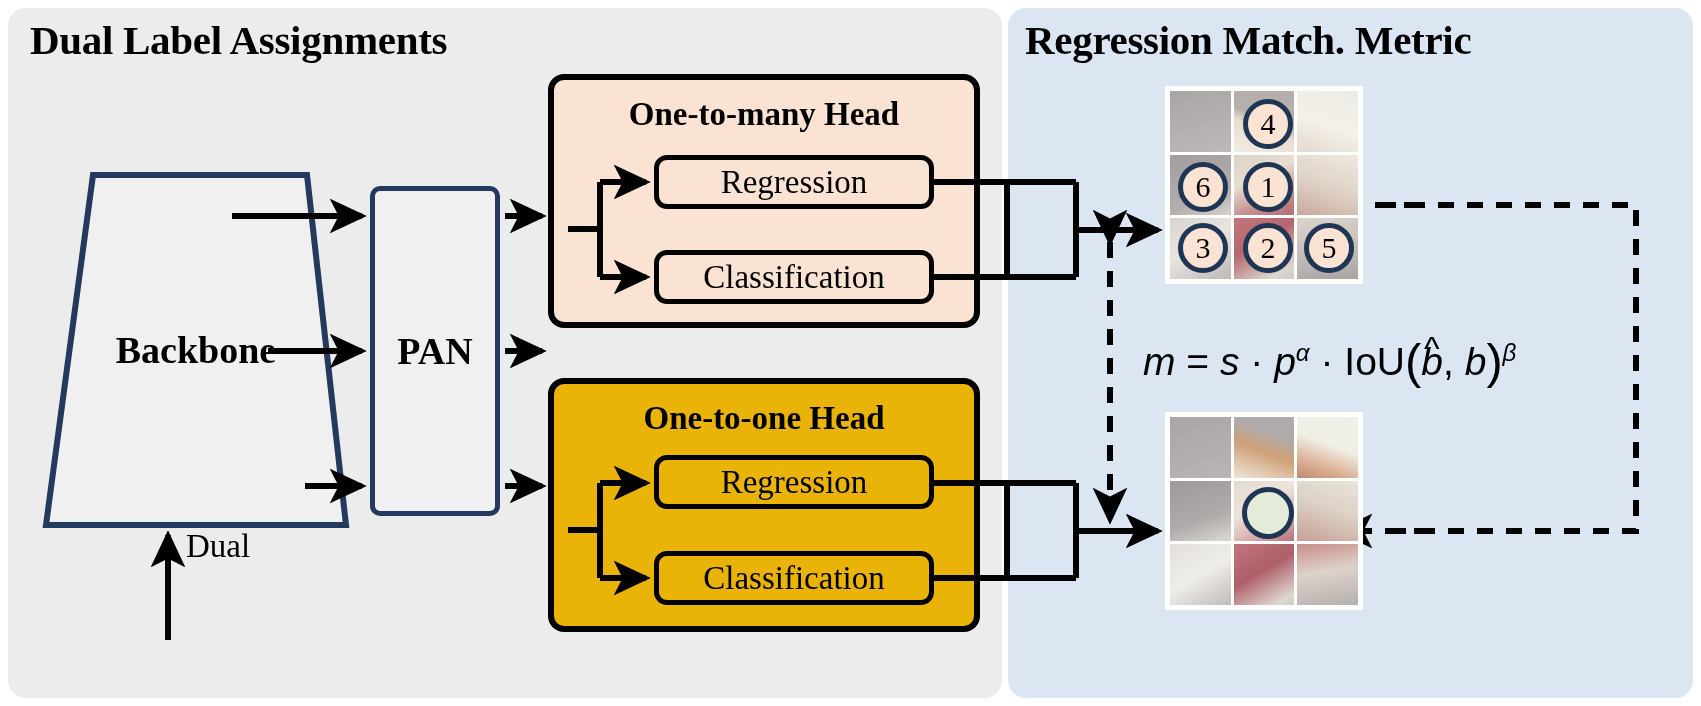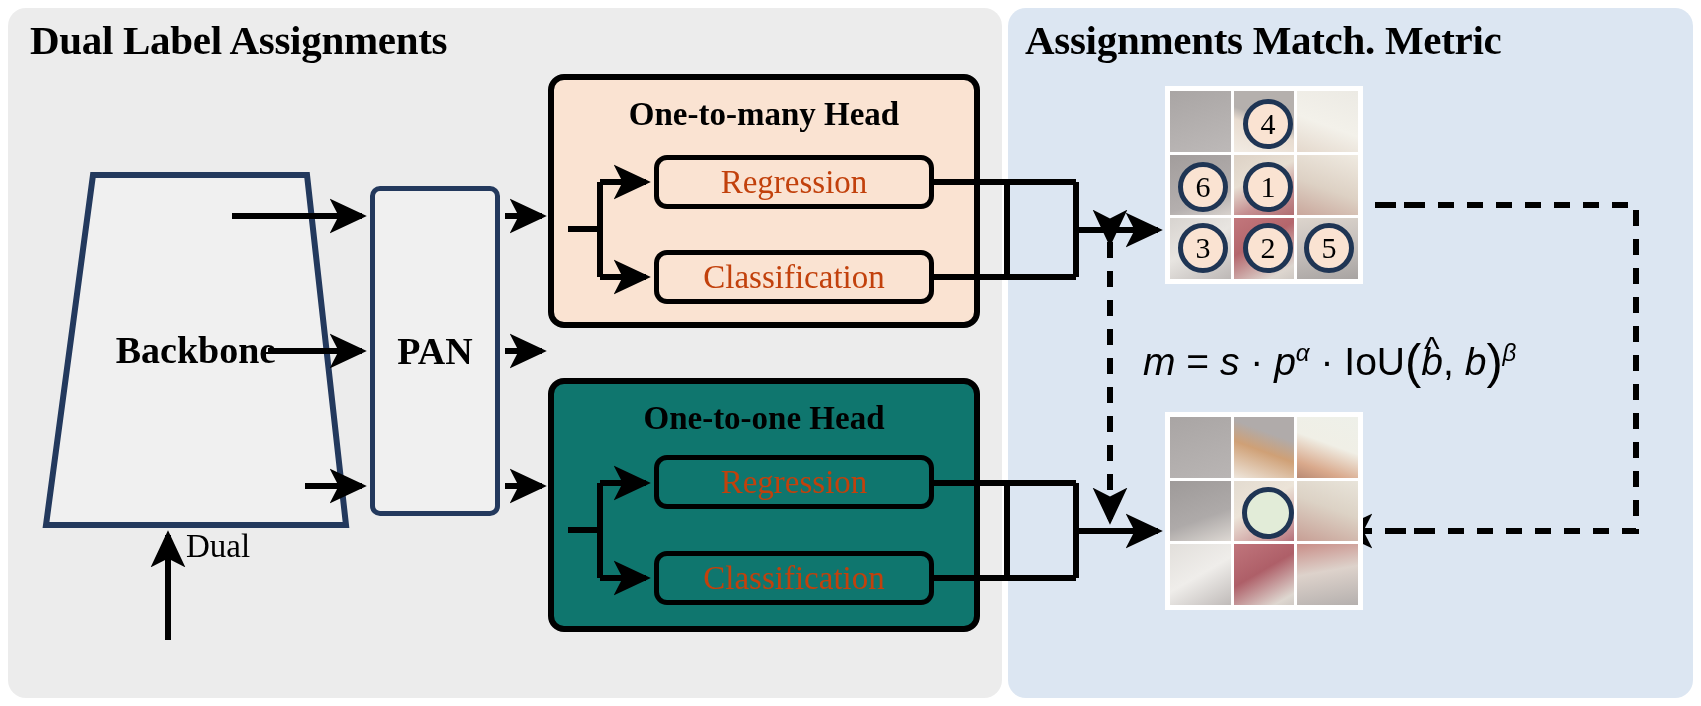--- a/index.html
+++ b/index.html
@@ -22,27 +22,27 @@
 
   
   #pan-box{position:absolute;left:370px;top:186px;width:130px;height:330px;
            background:#f0f0f0;border:5px solid #23395d;border-radius:10px;
            display:flex;align-items:center;justify-content:center;
            font-weight:bold;font-size:38px;color:#000;box-sizing:border-box;}
 
   
   .head{position:absolute;border:6px solid #000;border-radius:16px;box-sizing:border-box;}
   #head-many{left:548px;top:74px;width:432px;height:254px;background:#fae3d2;text-decoration:underline;}
-  #head-one{left:548px;top:378px;width:432px;height:254px;background:#0f766e;}
+  #head-one{left:548px;top:378px;width:432px;height:254px;background:#eab308;}
   .head-title{position:absolute;left:0;right:0;top:16px;text-align:center;
               font-weight:bold;font-size:33px;color:#000;}
 
   .sub-box{position:absolute;border:5px solid #000;border-radius:13px;box-sizing:border-box;
            display:flex;align-items:center;justify-content:center;
-           font-size:33px;color:#c2410c;background:transparent;}
+           font-size:33px;color:#000000;background:transparent;}
   #many-reg{left:654px;top:155px;width:280px;height:54px;}
   #many-cls{left:654px;top:250px;width:280px;height:54px;}
   #one-reg{left:654px;top:455px;width:280px;height:54px;}
   #one-cls{left:654px;top:551px;width:280px;height:54px;}
 
   
   .grid{position:absolute;width:198px;height:198px;background:#ffffff;
         padding:5px;box-sizing:border-box;}
   #grid-top{left:1165px;top:86px;}
   #grid-bot{left:1165px;top:412px;}
@@ -74,21 +74,21 @@
 </style>
 </head>
 <body>
 
 <div id="root">
 
   <div class="panel" id="left-panel"></div>
   <div class="panel" id="right-panel"></div>
 
   <div class="panel-title" id="left-title">Dual Label Assignments</div>
-  <div class="panel-title" id="right-title">Assignments Match. Metric</div>
+  <div class="panel-title" id="right-title">Regression Match. Metric</div>
 
   <svg class="ov" id="shapes-layer">
     <polygon class="nv" points="93,175 307,175 346,525 46,525"></polygon>
   </svg>
   <div id="backbone-label">Backbone</div>
 
   <div id="pan-box">PAN</div>
 
   <div class="head" id="head-many">
     <div class="head-title">One-to-many Head</div>

